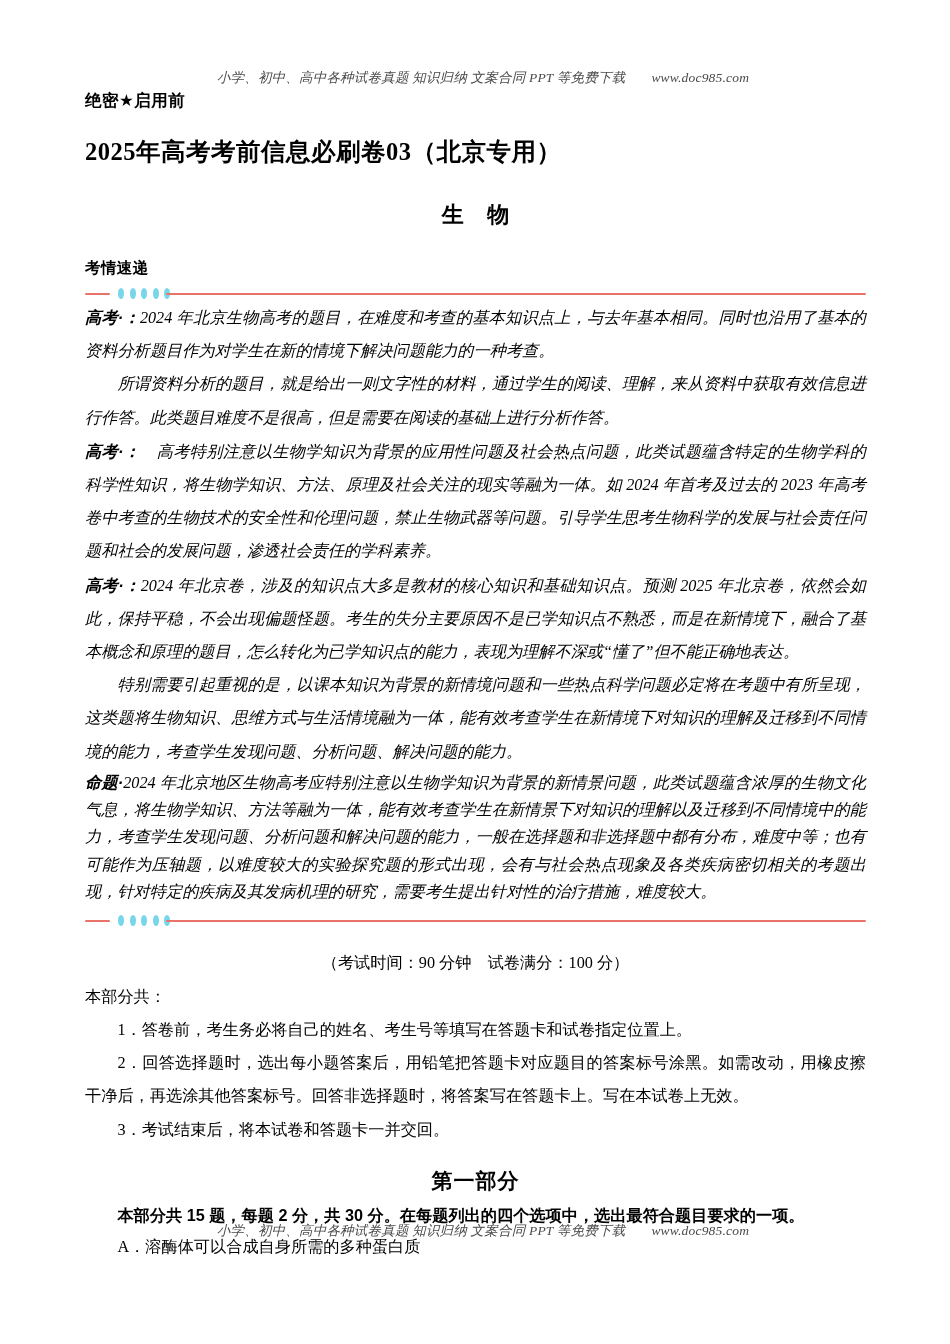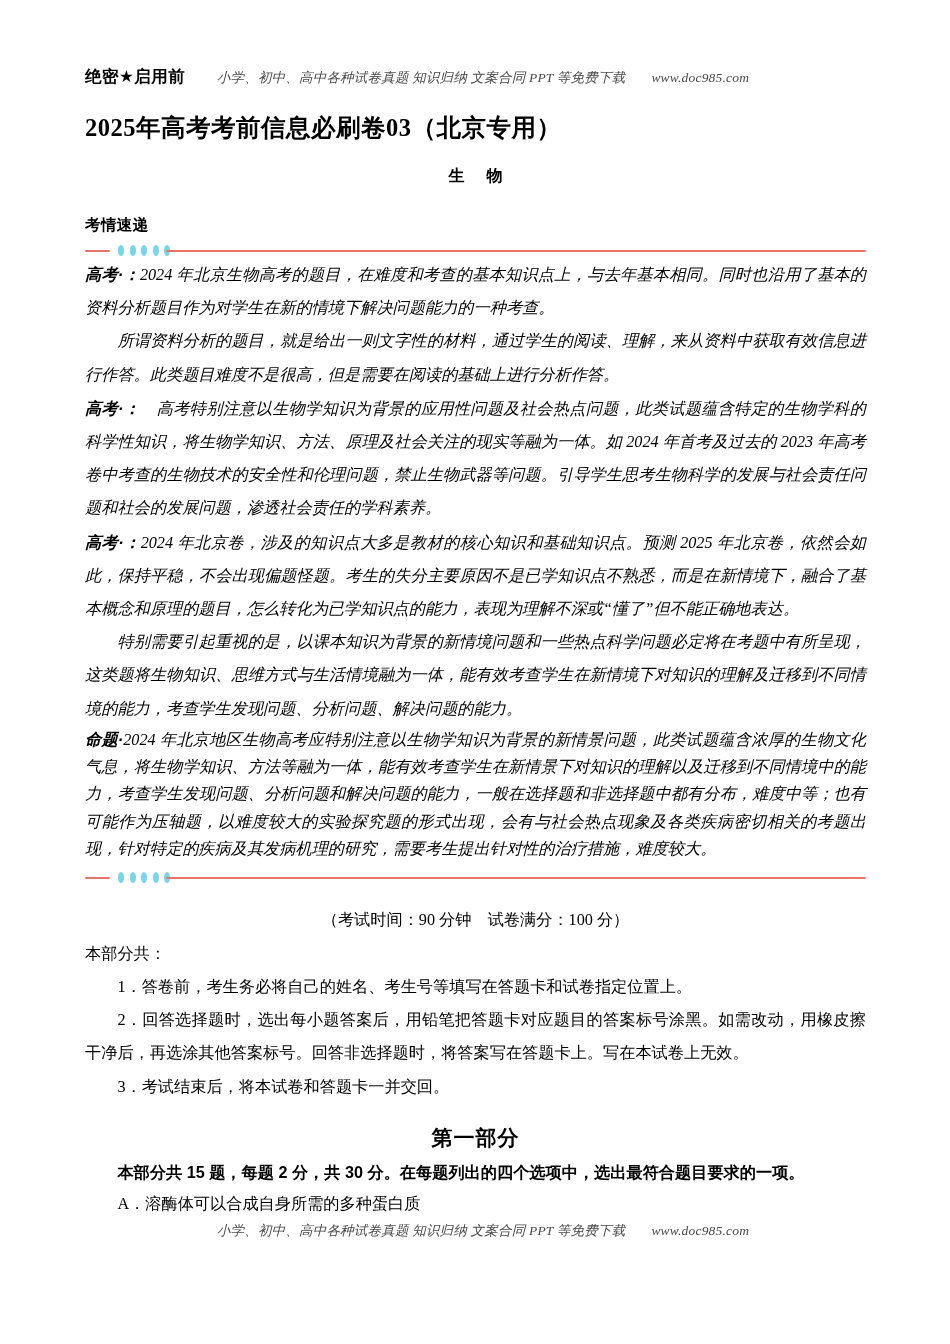--- a/index.html
+++ b/index.html
@@ -45,36 +45,36 @@
     position: absolute;
     left: 85px;
     top: 0;
     width: 781px;
   }
 
   .secret-line {
     font-family: "Liberation Sans", "DejaVu Sans", sans-serif;
     font-weight: bold;
     font-size: 16.5px;
-    margin-top: 66px;
+    margin-top: 90px;
     letter-spacing: 0.5px;
   }
 
   .doc-title {
     text-align: left;
     font-size: 24.5px;
     font-weight: bold;
     margin-top: 23px;
     letter-spacing: 0.5px;
   }
   .doc-subject {
     text-align: center;
-    font-size: 16px;
-    font-weight: bold;
-    margin-top: 22px;
+    font-size: 22px;
+    font-weight: bold;
+    margin-top: 32px;
     letter-spacing: 9px;
     padding-left: 9px;
   }
 
   .section-head {
     font-family: Liberation Sans, sans-serif;
     font-weight: bold;
     font-size: 15.5px;
     margin-top: 28px;
     letter-spacing: 0.4px;

